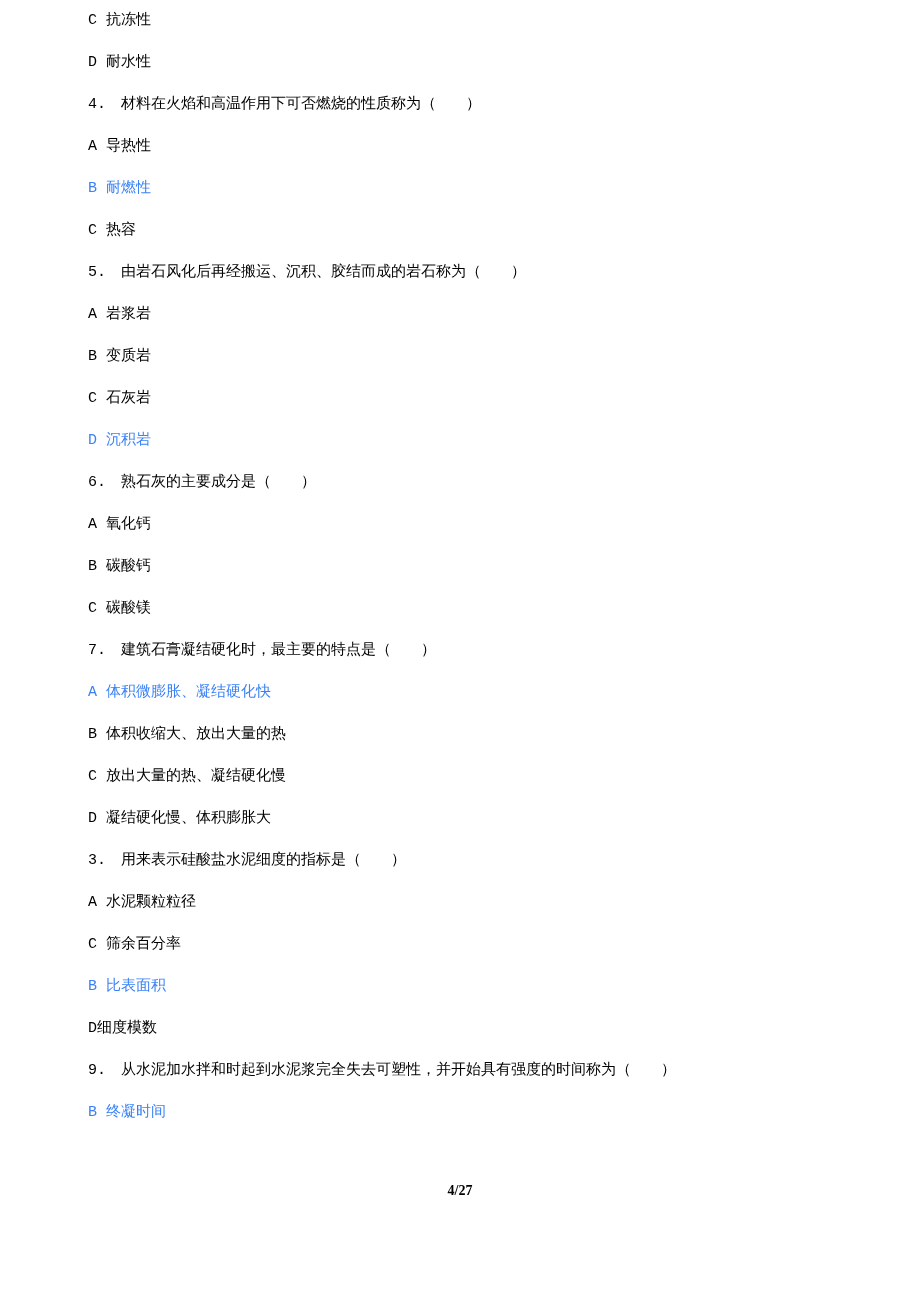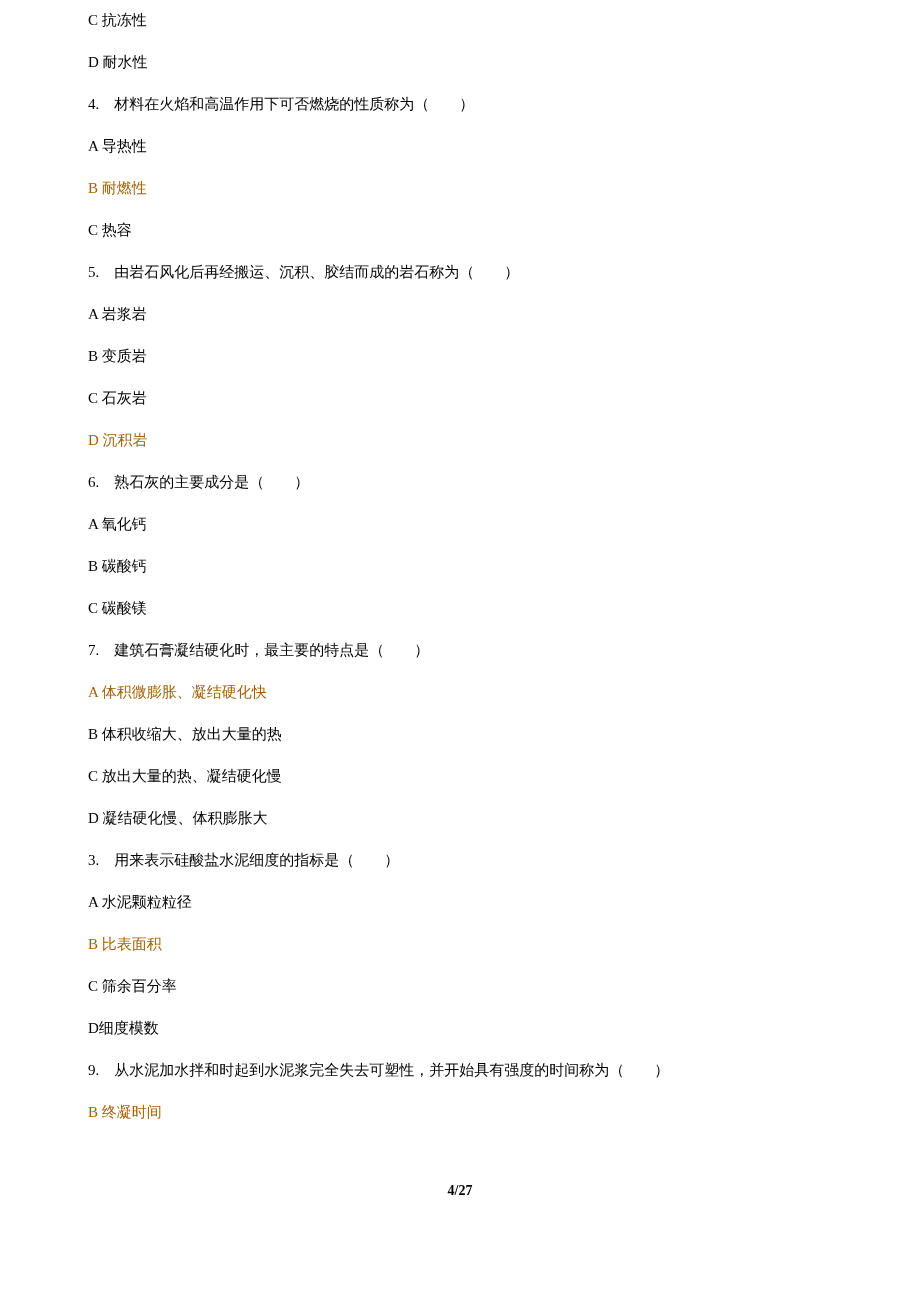--- a/index.html
+++ b/index.html
@@ -11,23 +11,24 @@
     color: #000000;
     width: 920px;
   }
   .page {
     padding: 10px 88px 40px 88px;
     box-sizing: border-box;
   }
   .line {
     margin: 0 0 21px 0;
     line-height: 1.4;
+    font-family: Liberation Mono, monospace;
   }
   .answer {
-    color: #a16207;
+    color: #3b82f6;
   }
   .footer {
     text-align: center;
     font-family: "SimSun", serif;
     font-size: 14px;
     font-weight: bold;
     margin-top: 60px;
   }
 </style>
 </head>
@@ -50,20 +51,20 @@
       <p class="line">A 氧化钙</p>
       <p class="line">B 碳酸钙</p>
       <p class="line">C 碳酸镁</p>
       <p class="line">7.　建筑石膏凝结硬化时，最主要的特点是（　　）</p>
       <p class="line answer">A 体积微膨胀、凝结硬化快</p>
       <p class="line">B 体积收缩大、放出大量的热</p>
       <p class="line">C 放出大量的热、凝结硬化慢</p>
       <p class="line">D 凝结硬化慢、体积膨胀大</p>
       <p class="line">3.　用来表示硅酸盐水泥细度的指标是（　　）</p>
       <p class="line">A 水泥颗粒粒径</p>
+      <p class="line">C 筛余百分率</p>
       <p class="line answer">B 比表面积</p>
-      <p class="line">C 筛余百分率</p>
       <p class="line">D细度模数</p>
       <p class="line">9.　从水泥加水拌和时起到水泥浆完全失去可塑性，并开始具有强度的时间称为（　　）</p>
       <p class="line answer">B 终凝时间</p>
     </div>
   <div class="footer">4/27</div>
 </div>
 
 </body></html>

